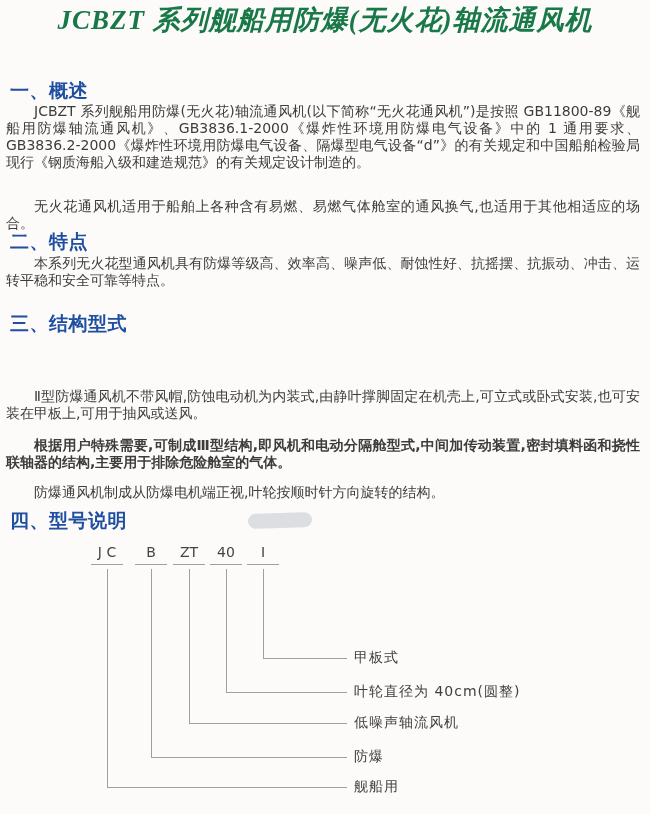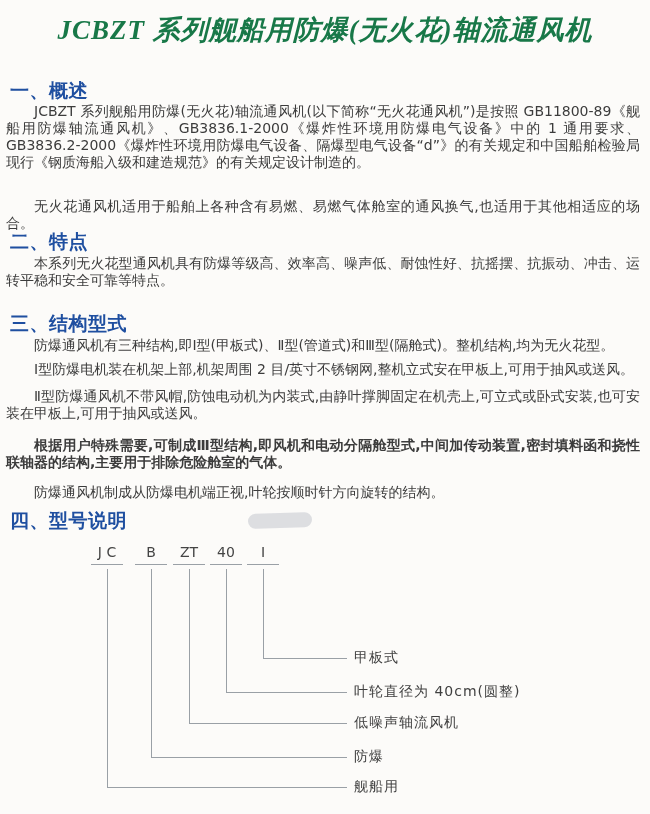--- a/index.html
+++ b/index.html
@@ -10,21 +10,21 @@
     --page-bg:#fcfbf9;
   }
   html,body{margin:0;padding:0;}
   body{background:#e9e7e4;font-family:"DejaVu Sans","Liberation Sans",sans-serif;}
   .page{
     position:relative;width:650px;height:814px;margin:0 auto;
     background:var(--page-bg);overflow:hidden;
     color:var(--body-text);
   }
   .doc-title{
-    position:absolute;top:12px;left:0;right:0;margin:0;
+    position:absolute;top:2px;left:0;right:0;margin:0;
     text-align:center;
     font-family:"Liberation Serif","DejaVu Serif",serif;
     font-style:italic;font-weight:bold;
     font-size:27px;letter-spacing:1px;
     color:var(--title-green);
   }
   .sec-heading{
     position:absolute;left:10px;margin:0;
     font-size:19px;font-weight:bold;
     color:var(--heading-blue);
@@ -93,22 +93,20 @@
   <h1 class="doc-title">JCBZT 系列舰船用防爆(无火花)轴流通风机</h1>
 
   <h2 class="sec-heading h0">一、概述</h2>
   <p class="para s0p0">JCBZT 系列舰船用防爆(无火花)轴流通风机(以下简称“无火花通风机”)是按照 GB11800-89《舰船用防爆轴流通风机》、GB3836.1-2000《爆炸性环境用防爆电气设备》中的 1 通用要求、GB3836.2-2000《爆炸性环境用防爆电气设备、隔爆型电气设备“d”》的有关规定和中国船舶检验局现行《钢质海船入级和建造规范》的有关规定设计制造的。</p>
   <p class="para s0p1">无火花通风机适用于船舶上各种含有易燃、易燃气体舱室的通风换气,也适用于其他相适应的场合。</p>
 
   <h2 class="sec-heading h1">二、特点</h2>
   <p class="para s1p0">本系列无火花型通风机具有防爆等级高、效率高、噪声低、耐蚀性好、抗摇摆、抗振动、冲击、运转平稳和安全可靠等特点。</p>
 
   <h2 class="sec-heading h2">三、结构型式</h2>
-  <p class="para s2p0">防爆通风机有三种结构,即Ⅰ型(甲板式)、Ⅱ型(管道式)和Ⅲ型(隔舱式)。整机结构,均为无火花型。</p>
-  <p class="para s2p1">Ⅰ型防爆电机装在机架上部,机架周围 2 目/英寸不锈钢网,整机立式安在甲板上,可用于抽风或送风。</p>
   <p class="para s2p2">Ⅱ型防爆通风机不带风帽,防蚀电动机为内装式,由静叶撑脚固定在机壳上,可立式或卧式安装,也可安装在甲板上,可用于抽风或送风。</p>
   <p class="para s2p3">根据用户特殊需要,可制成Ⅲ型结构,即风机和电动分隔舱型式,中间加传动装置,密封填料函和挠性联轴器的结构,主要用于排除危险舱室的气体。</p>
   <p class="para s2p4">防爆通风机制成从防爆电机端正视,叶轮按顺时针方向旋转的结构。</p>
 
   <h2 class="sec-heading h3">四、型号说明</h2>
   <div class="smudge"></div>
 
   <div>
 
     <div class="code-box c0">J C</div>

